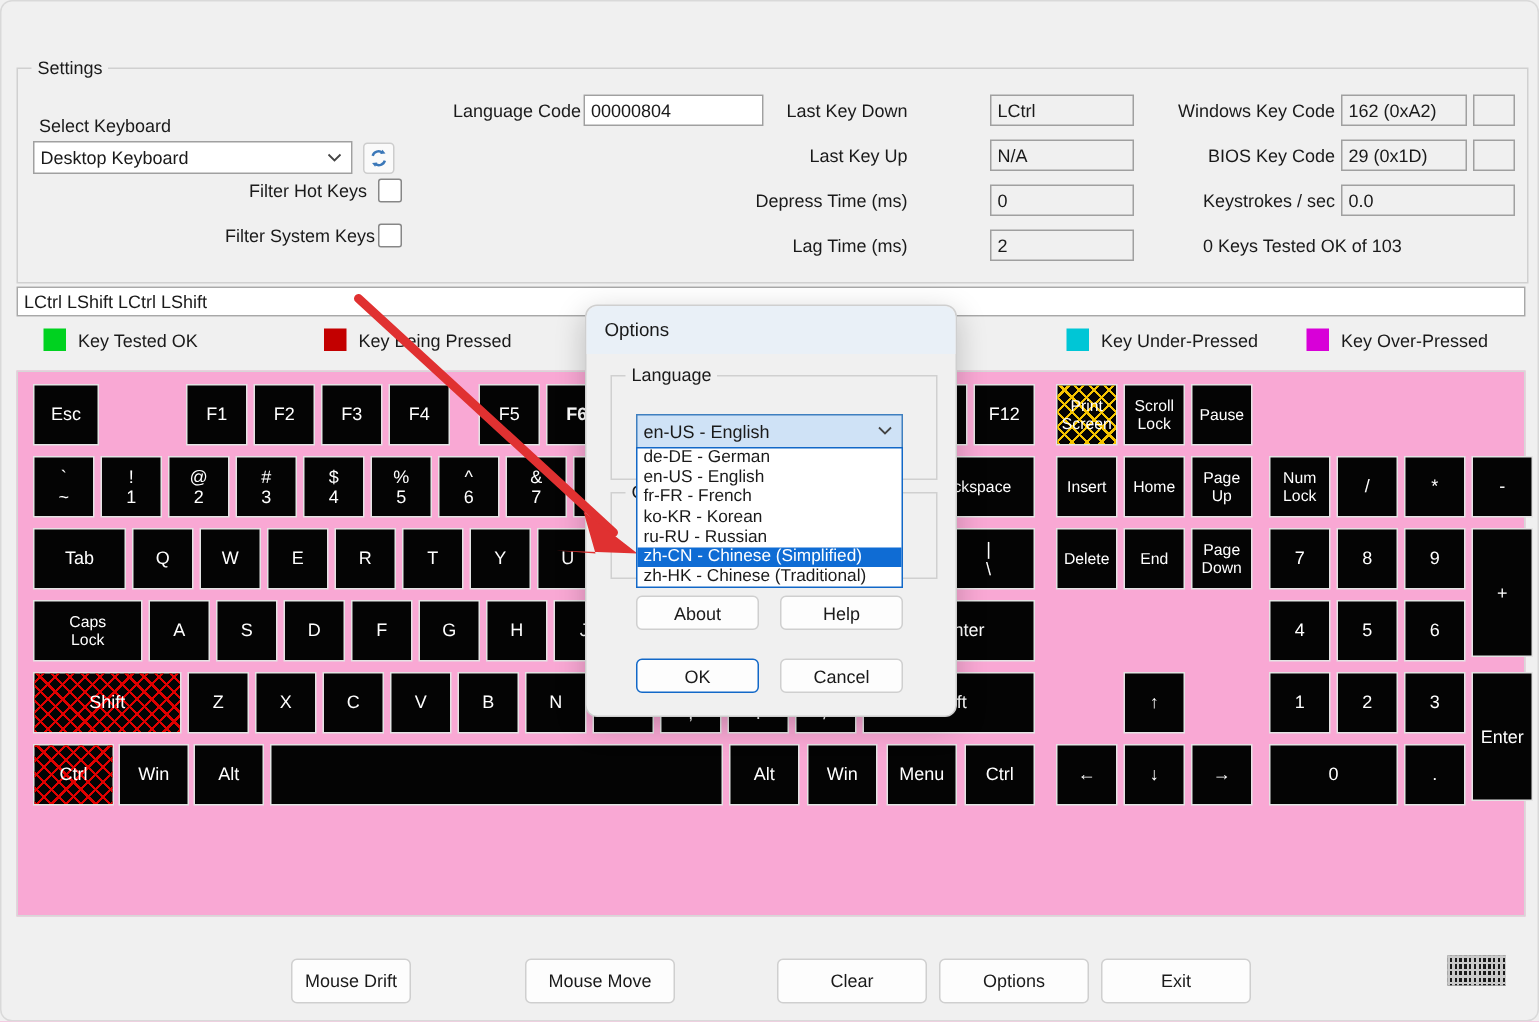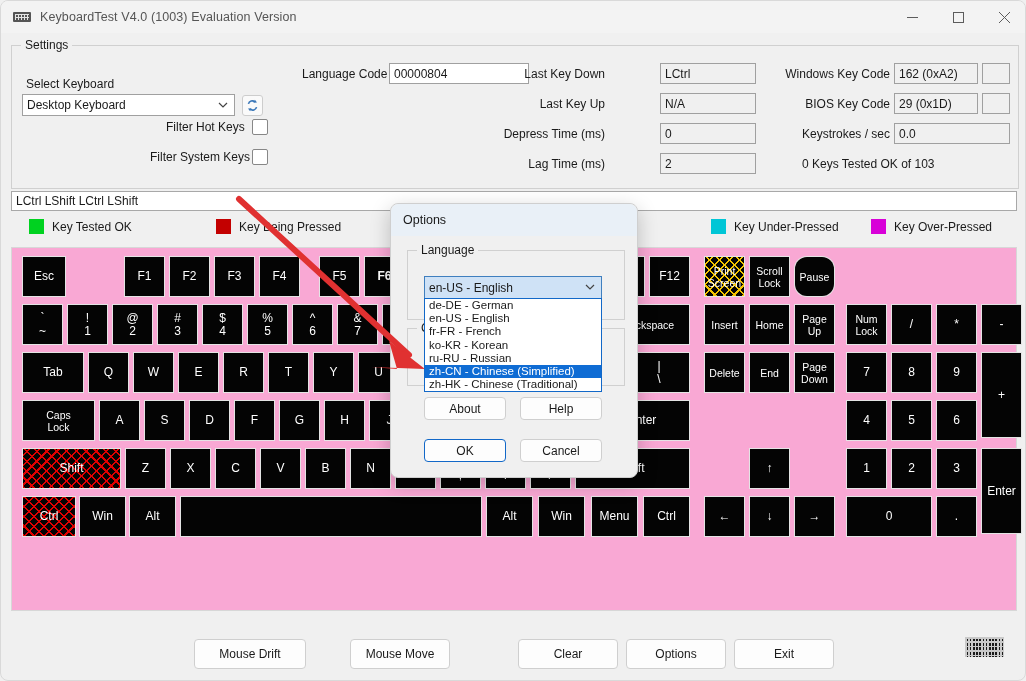--- a/index.html
+++ b/index.html
@@ -166,42 +166,20 @@
   }
   .dbtn.primary{border:1px solid #1268c8;}
   
   #annotation-arrow{position:absolute;left:210px;top:190px;width:230px;height:190px;pointer-events:none;}
 </style>
 </head>
 <body>
 
 <div class="win">
 
-  <div class="titlebar">
-    <span class="title-ico"></span>
-    <span class="title-text">KeyboardTest V4.0 (1003) Evaluation Version</span>
-    <div class="wbtns">
-      <div class="wbtn">
-        <svg width="11" height="11" viewBox="0 0 11 11">
-            <line x1="0" y1="5.5" x2="11" y2="5.5" stroke="#5c5c5c" stroke-width="1"></line>
-          </svg>
-      </div>
-      <div class="wbtn">
-        <svg width="11" height="11" viewBox="0 0 11 11">
-            <rect x="0.5" y="0.5" width="10" height="10" fill="none" stroke="#5c5c5c" stroke-width="1"></rect>
-          </svg>
-      </div>
-      <div class="wbtn">
-        <svg width="11" height="11" viewBox="0 0 11 11">
-            <line x1="0" y1="0" x2="11" y2="11" stroke="#5c5c5c" stroke-width="1"></line>
-            <line x1="11" y1="0" x2="0" y2="11" stroke="#5c5c5c" stroke-width="1"></line>
-          </svg>
-      </div>
-    </div>
-  </div>
 
   <div class="group" id="settings-group">
     <span class="glabel">Settings</span>
 
     <span class="lbl" style="left:14px;top:31px;">Select Keyboard</span>
     <div class="combo" style="left:10px;top:48px;width:213px;">
       <span class="cv">Desktop Keyboard</span>
       <span class="carat">
         <svg width="10" height="7" viewBox="0 0 10 7">
             <polyline points="1,1 5,5 9,1" fill="none" stroke="#444" stroke-width="1.2"></polyline>
@@ -216,21 +194,21 @@
         <polygon points="5,15 2.5,11.8 6.8,11.4" fill="#3a77b8"></polygon>
       </svg>
     </div>
 
     <span class="lbl" style="left:154px;top:74px;">Filter Hot Keys</span>
     <span class="cb" style="left:240px;top:73px;"></span>
     <span class="lbl" style="left:138px;top:104px;">Filter System Keys</span>
     <span class="cb" style="left:240px;top:103px;"></span>
 
     <span class="lbl" style="left:290px;top:21px;">Language Code</span>
-    <span class="tbox" style="left:377px;top:17px;width:140px;">00000804</span>
+    <span class="tbox" style="left:377px;top:17px;width:120px;">00000804</span>
 
 
     <span class="lbl r" style="left:498px;top:21px;width:95px;">Last Key Down</span>
     <span class="tbox ro" style="left:648px;top:17px;width:96px;">LCtrl</span>
 
     <span class="lbl r" style="left:498px;top:51px;width:95px;">Last Key Up</span>
     <span class="tbox ro" style="left:648px;top:47px;width:96px;">N/A</span>
 
     <span class="lbl r" style="left:478px;top:81px;width:115px;">Depress Time (ms)</span>
     <span class="tbox ro" style="left:648px;top:77px;width:96px;">0</span>
@@ -318,21 +296,21 @@
         <span class="ln">F12</span>
       </div>
       <div class="key small pressed-yellow" style="left: 693px; top: 9px; width: 39px; height: 39px;">
         <span class="ln">Print</span>
         <span class="ln">Screen</span>
       </div>
       <div class="key small" style="left: 738px; top: 9px; width: 39px; height: 39px;">
         <span class="ln">Scroll</span>
         <span class="ln">Lock</span>
       </div>
-      <div class="key small" style="left: 783px; top: 9px; width: 39px; height: 39px; border-radius: 12px;">
+      <div class="key small" style="left: 783px; top: 9px; width: 39px; height: 39px;">
         <span class="ln">Pause</span>
       </div>
       <div class="key" style="left: 11px; top: 57px; width: 39px; height: 39px;">
         <span class="ln">`</span>
         <span class="ln">~</span>
       </div>
       <div class="key" style="left: 56px; top: 57px; width: 39px; height: 39px;">
         <span class="ln">!</span>
         <span class="ln">1</span>
       </div>
@@ -614,21 +592,21 @@
       </div>
       <div class="key" style="left: 925px; top: 249px; width: 39px; height: 39px;">
         <span class="ln">.</span>
       </div>
     </div>
 
   <div id="btnbar">
     <div class="kbicon">
         <i></i>
       </div>
-  <div class="btn" style="left: 183px; top: 22px; width: 112px;">Mouse Drift</div>
+  <div class="btn" style="left: 183px; top: 22px; width: 80px;">Mouse Drift</div>
       <div class="btn" style="left: 291px; top: 22px; width: 100px; margin-left: 48px;">Mouse Move</div>
       <div class="btn" style="left: 507px; top: 22px; width: 100px;">Clear</div>
       <div class="btn" style="left: 615px; top: 22px; width: 100px;">Options</div>
       <div class="btn" style="left: 723px; top: 22px; width: 100px;">Exit</div>
     </div>
 
   <div id="options-dialog">
     <div class="dhead">Options</div>
 
     <div class="group" id="lang-group">

